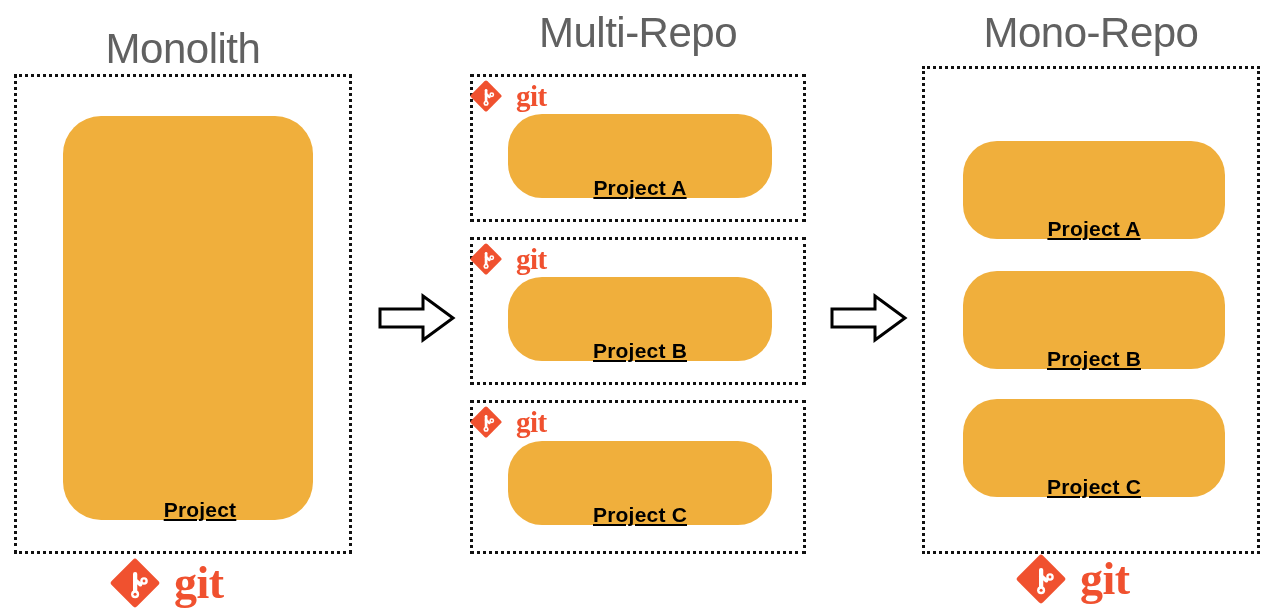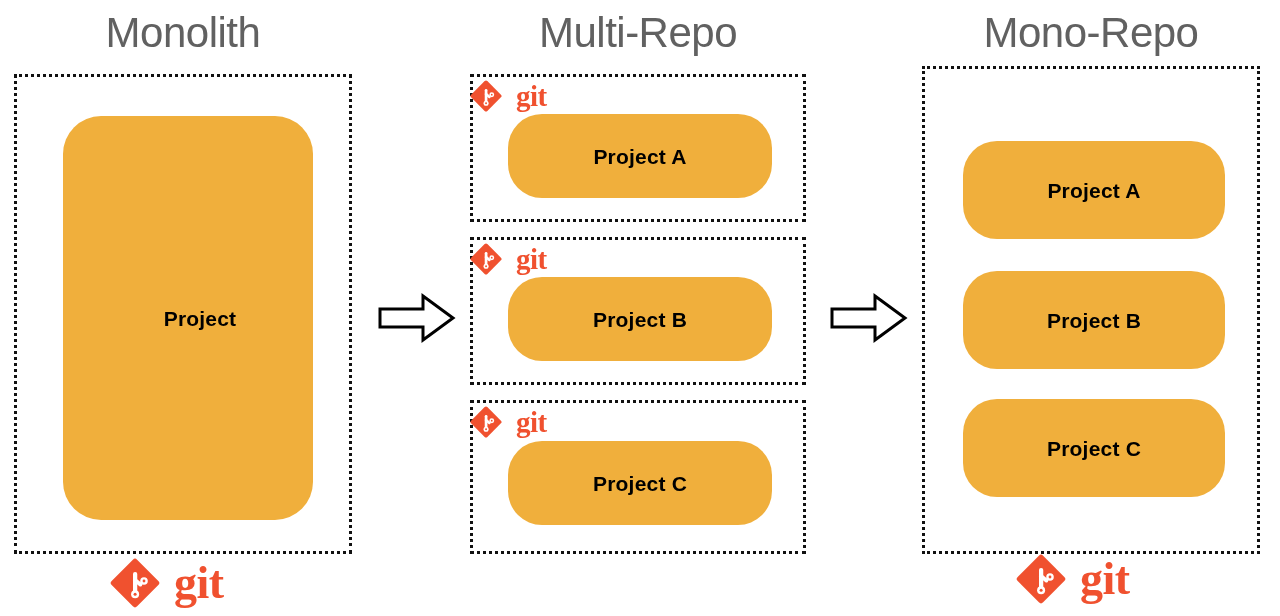--- a/index.html
+++ b/index.html
@@ -26,21 +26,21 @@
     position: absolute;
     text-align: center;
     color: #616161;
     font-size: 42px;
     font-weight: 400;
     line-height: 1;
     letter-spacing: -0.5px;
     white-space: nowrap;
     font-family: "Liberation Sans", sans-serif;
   }
-  #title-monolith  { left: 14px;  top: 12px; width: 338px; text-align: center; }
+  #title-monolith  { left: 14px;  top: 28px; width: 338px; text-align: center; }
   #title-multirepo { left: 470px; top: 12px; width: 336px; }
   #title-monorepo  { left: 922px; top: 12px; width: 338px; }
 
   
   .repo-frame {
     position: absolute;
     border: 3px dotted #111111;
     background: transparent;
     box-sizing: border-box;
   }
@@ -51,23 +51,24 @@
   #frame-multi-a  { left: 470px; top: 74px;  width: 336px; height: 148px; }
   #frame-multi-b  { left: 470px; top: 237px; width: 336px; height: 148px; }
   #frame-multi-c  { left: 470px; top: 400px; width: 336px; height: 154px; }
 
   
   .project-box {
     position: absolute;
     background: #F0AF3C;
     border-radius: 34px;
     display: flex;
-    align-items: center;
+    align-items: flex-end;
     justify-content: center;
     box-sizing: border-box;
+    text-decoration: underline;
   }
   .project-box .project-label {
     color: #000000;
     font-weight: bold;
     font-size: 21px;
     letter-spacing: 0.2px;
     font-family: "Liberation Sans", sans-serif;
     line-height: 1;
   }
 

